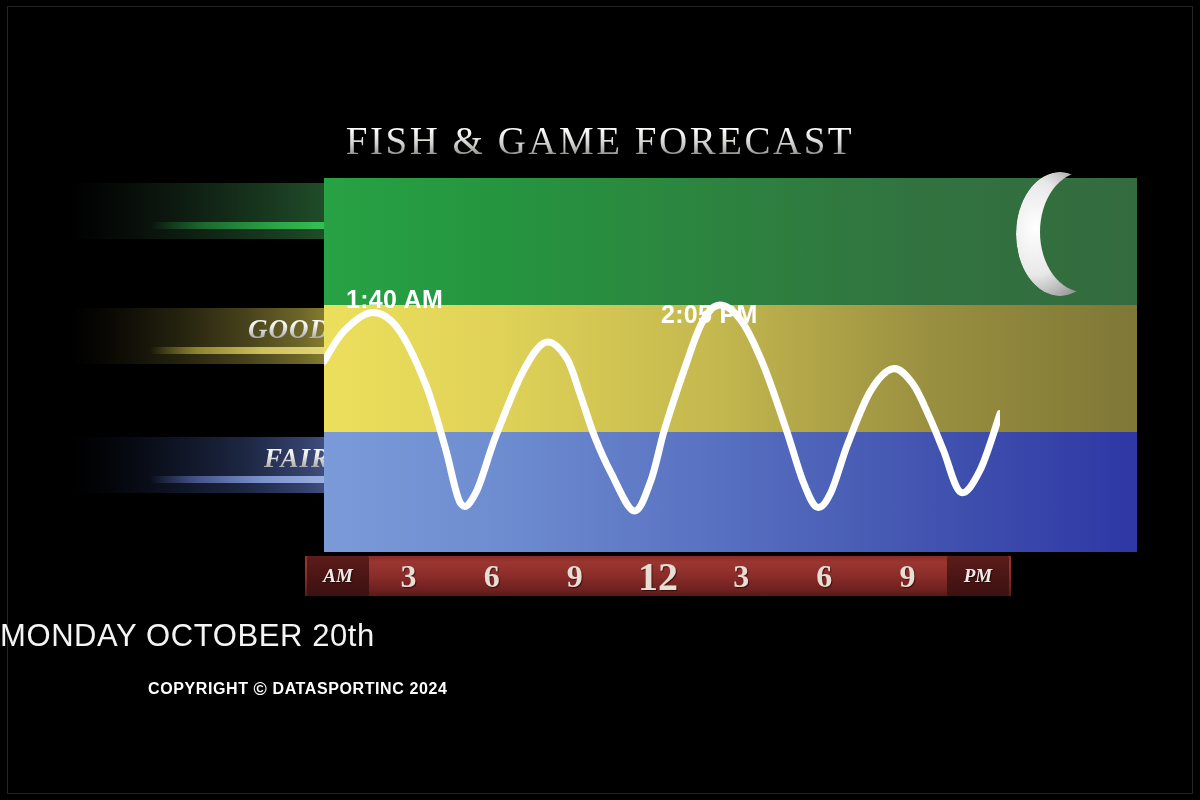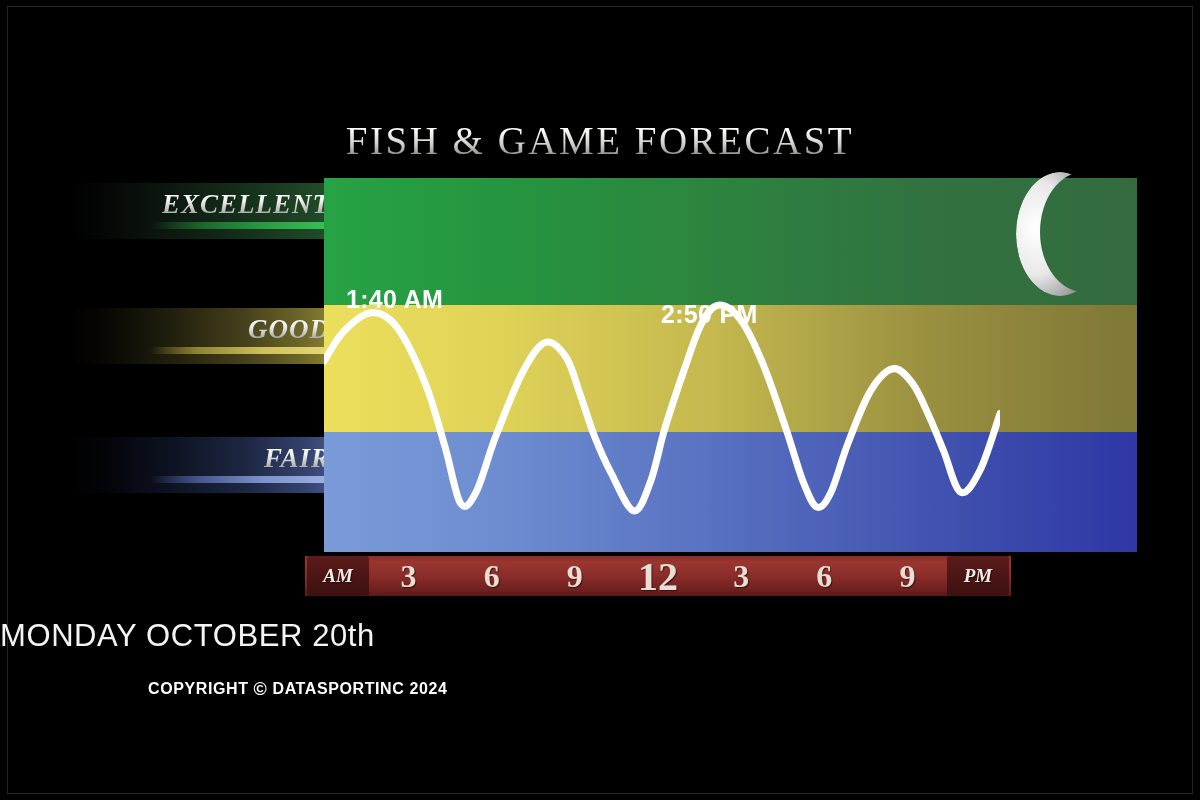--- a/index.html
+++ b/index.html
@@ -250,21 +250,20 @@
 <div id="stage">
 
   <div id="frame-border"></div>
 
   <div id="title">FISH &amp; GAME FORECAST</div>
 
   <div id="legend">
     <div class="legend-row" id="legend-excellent">
       <div class="legend-bar"></div>
       <div class="legend-underline"></div>
-      <div class="legend-label">EXCELLENT</div>
     </div>
     <div class="legend-row" id="legend-good">
       <div class="legend-bar"></div>
       <div class="legend-underline"></div>
       <div class="legend-label">GOOD</div>
     </div>
     <div class="legend-row" id="legend-fair">
       <div class="legend-bar"></div>
       <div class="legend-underline"></div>
       <div class="legend-label">FAIR</div>
@@ -274,21 +273,21 @@
   <div id="chart">
     <div class="band" id="band-excellent"></div>
     <div class="band" id="band-good"></div>
     <div class="band" id="band-fair"></div>
 
     <svg id="curve-svg" viewBox="0 0 676 374" preserveAspectRatio="none">
       <path id="curve-path" fill="none" stroke="#ffffff" stroke-width="7" stroke-linecap="round" stroke-linejoin="round" d="M 0.00 183.26 C 3.29 178.27, 11.88 161.44, 19.72 153.34 C 27.56 145.24, 38.12 135.26, 47.04 134.64 C 55.96 134.02, 64.17 137.76, 73.23 149.60 C 82.29 161.44, 93.42 185.75, 101.40 205.70 C 109.38 225.65, 115.25 249.33, 121.12 269.28 C 126.98 289.23, 131.44 317.90, 136.61 325.38 C 141.77 332.86, 146.23 325.38, 152.10 314.16 C 157.97 302.94, 164.07 278.01, 171.82 258.06 C 179.56 238.11, 190.36 210.06, 198.58 194.48 C 206.79 178.90, 213.83 167.05, 221.11 164.56 C 228.38 162.07, 236.37 170.79, 242.23 179.52 C 248.10 188.25, 251.62 203.83, 256.32 216.92 C 261.01 230.01, 265.24 244.97, 270.40 258.06 C 275.56 271.15, 280.73 282.99, 287.30 295.46 C 293.87 307.93, 303.26 331.61, 309.83 332.86 C 316.41 334.11, 321.57 316.65, 326.73 302.94 C 331.90 289.23, 335.18 269.28, 340.82 250.58 C 346.45 231.88, 354.43 208.19, 360.53 190.74 C 366.64 173.29, 371.80 156.46, 377.43 145.86 C 383.07 135.26, 387.76 127.78, 394.33 127.16 C 400.91 126.54, 409.36 132.15, 416.87 142.12 C 424.38 152.09, 431.89 168.92, 439.40 187.00 C 446.91 205.08, 455.36 231.26, 461.93 250.58 C 468.51 269.90, 473.67 289.85, 478.83 302.94 C 484.00 316.03, 488.22 327.25, 492.92 329.12 C 497.61 330.99, 501.84 324.76, 507.00 314.16 C 512.16 303.56, 517.33 282.37, 523.90 265.54 C 530.47 248.71, 538.92 225.65, 546.43 213.18 C 553.94 200.71, 561.93 191.99, 568.97 190.74 C 576.01 189.49, 582.58 197.60, 588.68 205.70 C 594.79 213.80, 600.42 228.14, 605.58 239.36 C 610.75 250.58, 614.50 260.55, 619.67 273.02 C 624.83 285.49, 630.46 311.04, 636.57 314.16 C 642.67 317.28, 649.71 304.81, 656.28 291.72 C 662.86 278.63, 672.71 244.97, 676.00 235.62"></path>
     </svg>
 
     <div class="peak-label" id="peak-label-0">1:40 AM</div>
-    <div class="peak-label" id="peak-label-1">2:50 PM</div>
+    <div class="peak-label" id="peak-label-1">2:05 PM</div>
   </div>
 
   <svg id="moon" viewBox="0 0 96 132">
     <defs>
       <radialGradient id="moonGlow" cx="0.22" cy="0.45" r="0.85">
         <stop offset="0%" stop-color="#ffffff"></stop>
         <stop offset="45%" stop-color="#e8e8e8"></stop>
         <stop offset="78%" stop-color="#9a9a9a"></stop>
         <stop offset="100%" stop-color="#2a2a2a"></stop>
       </radialGradient>

